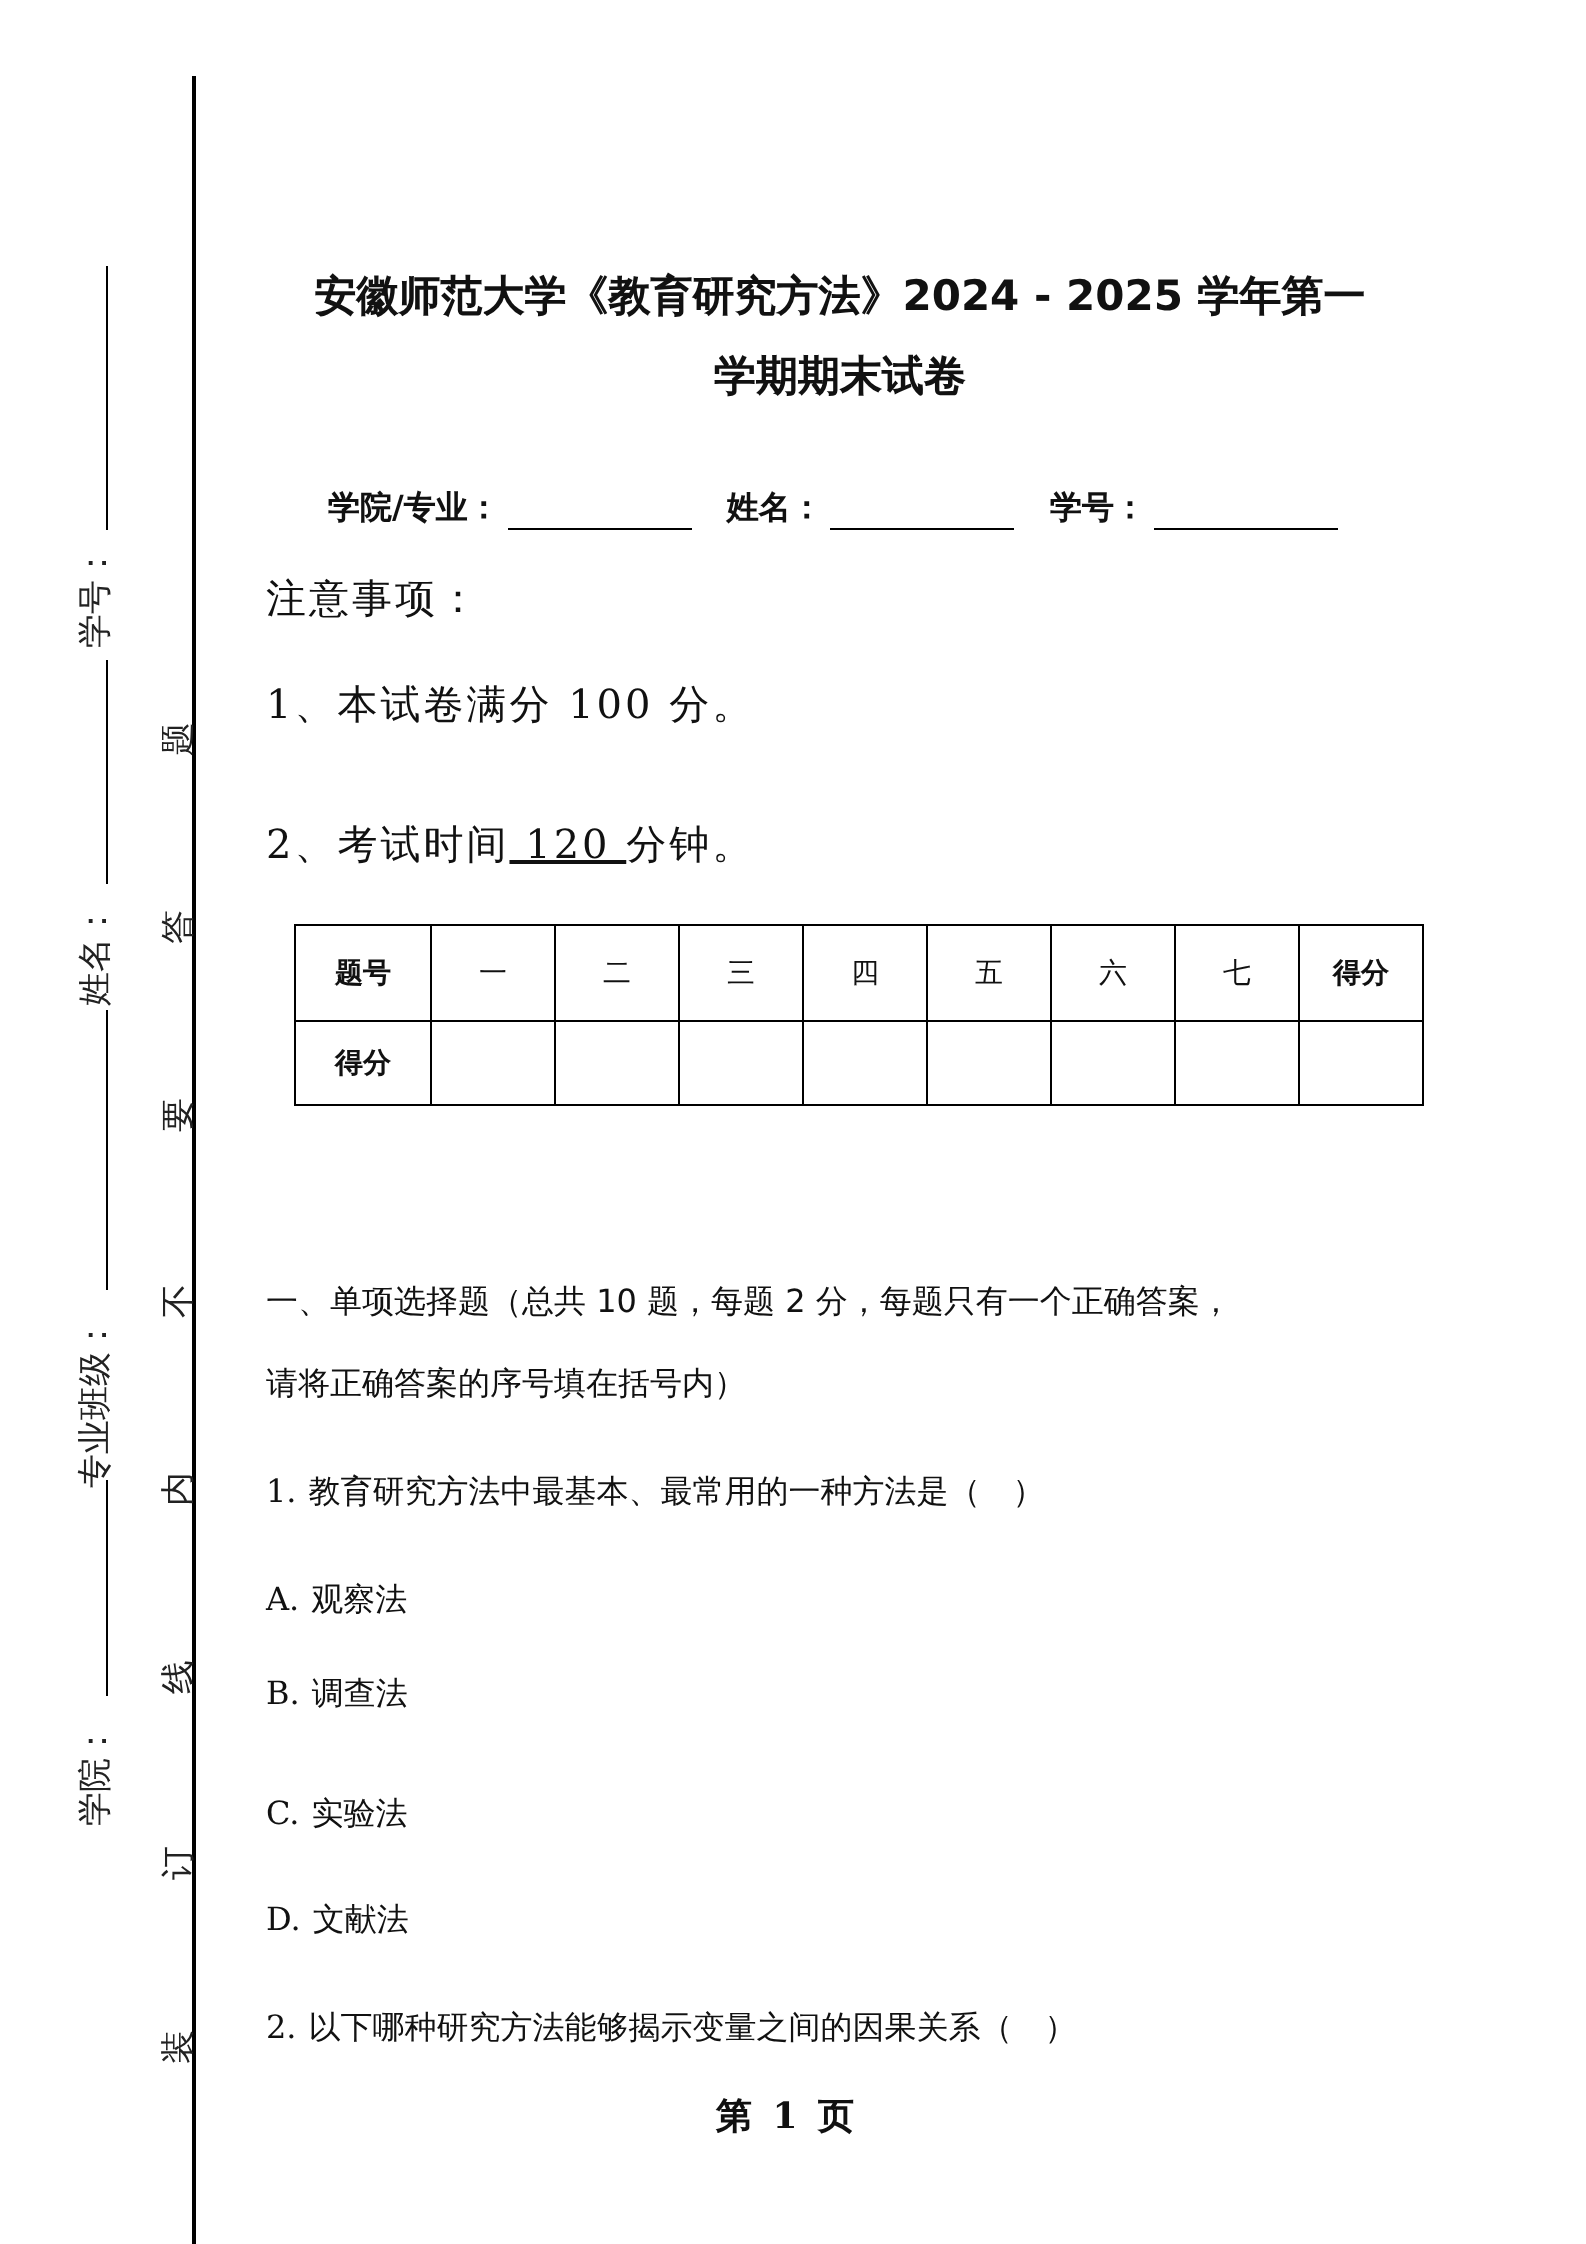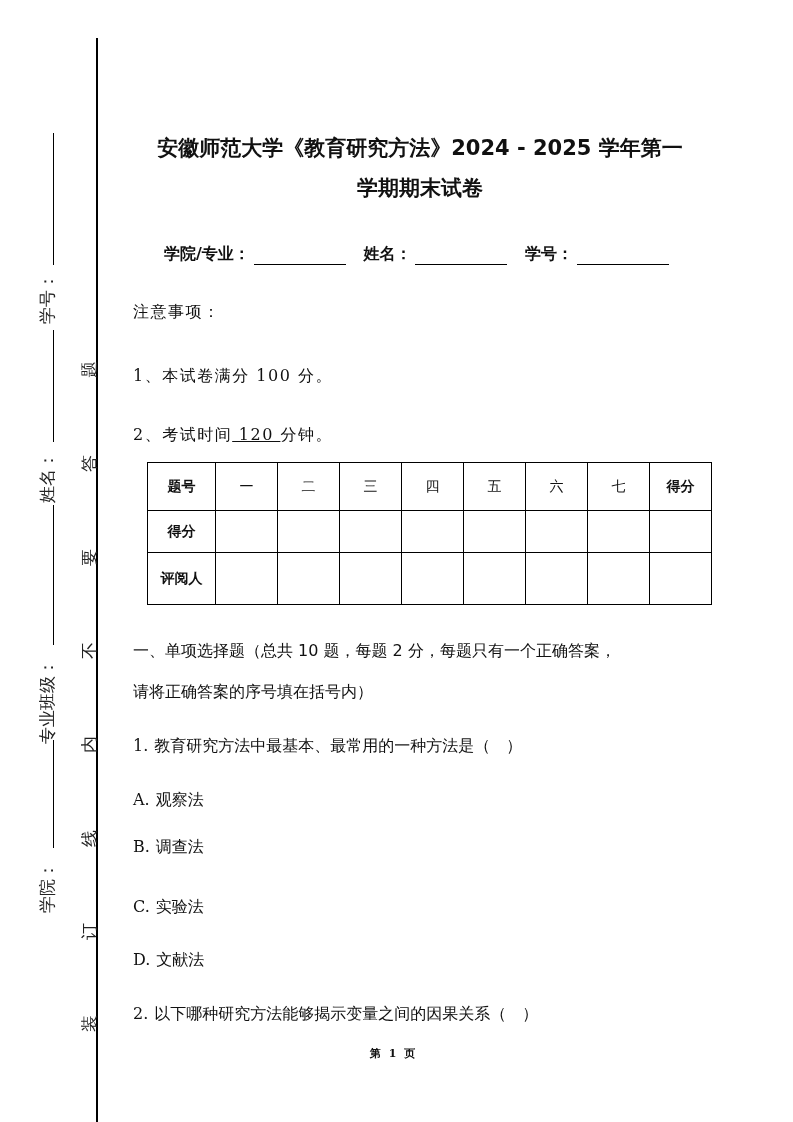--- a/index.html
+++ b/index.html
@@ -8,29 +8,29 @@
   .vline { position:absolute; left:96px; top:38px; width:1.5px; height:1084px; background:#000; }
   .side-label { position:absolute; transform:rotate(-90deg); transform-origin:center; white-space:nowrap;
                 font-size:17px; color:#222; }
   .side-char { position:absolute; left:79px; transform:rotate(-90deg); font-size:17px; color:#222; width:20px; text-align:center; }
   .side-seg { position:absolute; left:53px; width:1.2px; background:#000; }
 
   .title { position:absolute; left:120px; width:600px; text-align:center; font-family:"DejaVu Sans", sans-serif;
            font-weight:bold; font-size:21px; line-height:44px; }
   .info-row { position:absolute; top:244px; left:164px; font-family:"DejaVu Sans", sans-serif; font-weight:bold; font-size:16px; white-space:nowrap; }
   .info-row .blank { display:inline-block; width:92px; border-bottom:1px solid #000; margin:0 12px 0 4px; height:16px; vertical-align:bottom; }
-  .text { position:absolute; left:133px; font-size:16px; white-space:nowrap; letter-spacing:1.5px;margin-top:16px; }
+  .text { position:absolute; left:133px; font-size:20px; white-space:nowrap; letter-spacing:1.5px; }
   .text .ul { text-decoration:underline; }
   .q { position:absolute; left:133px; font-size:16px; white-space:nowrap; font-family:"DejaVu Sans", sans-serif;margin-top:31px; }
   .q .n { font-family:"DejaVu Serif", "Liberation Serif", serif; margin-right:6px; }
 
   table.score { position:absolute; left:147px; top:462px; border-collapse:collapse; font-family:"DejaVu Sans", sans-serif; font-size:14px; }
   table.score td { border:1.2px solid #000; text-align:center; padding:0; }
   table.score td.h { font-weight:bold; }
-  .footer { position:absolute; top:1046px; left:0; width:787px; text-align:center; font-weight:bold; font-size:11px; letter-spacing:2px; }
+  .footer { position:absolute; top:1046px; left:0; width:787px; text-align:center; font-weight:bold; font-size:18px; letter-spacing:2px; }
 </style>
 </head>
 <body>
 
 <div class="vline"></div>
 
 <div class="side-seg" style="top:133px;height:132px;"></div>
 <div class="side-seg" style="top:330px;height:112px;"></div>
 <div class="side-seg" style="top:505px;height:140px;"></div>
 <div class="side-seg" style="top:740px;height:108px;"></div>
@@ -52,51 +52,40 @@
 <div class="title" style="top:126px;">安徽师范大学《教育研究方法》2024 - 2025 学年第一</div>
 <div class="title" style="top:166px;">学期期末试卷</div>
 
 <div class="info-row">
   <span>学院/专业：</span><span class="blank"></span>
   <span>姓名：</span><span class="blank"></span>
   <span>学号：</span><span class="blank"></span>
 </div>
 
 <div class="text" style="top:286px;">注意事项：</div>
-<div class="text" style="top:350px;text-align:center;">1、本试卷满分 100 分。</div>
+<div class="text" style="top:339px;text-align:center;">1、本试卷满分 100 分。</div>
 <div class="text" style="top:409px;">
   <span>2、考试时间</span><span class="ul"> 120 </span><span>分钟。</span>
 </div>
 
 <table class="score">
   <tbody>
       <tr style="height:48px;">
     <td class="h" style="width:67px;">题号</td>
     <td style="width:61px;">一</td>
     <td style="width:61px;">二</td>
     <td style="width:61px;">三</td>
     <td style="width:61px;">四</td>
     <td style="width:61px;">五</td>
     <td style="width:61px;">六</td>
     <td style="width:61px;">七</td>
     <td class="h" style="width:61px;">得分</td>
   </tr>
   <tr style="height:42px;">
     <td class="h">得分</td>
-    <td></td>
-    <td></td>
-    <td></td>
-    <td></td>
-    <td></td>
-    <td></td>
-    <td></td>
-    <td></td>
-  </tr>
-  <tr style="height:52px;">
-    <td class="h">评阅人</td>
     <td></td>
     <td></td>
     <td></td>
     <td></td>
     <td></td>
     <td></td>
     <td></td>
     <td></td>
   </tr>
 </tbody>

